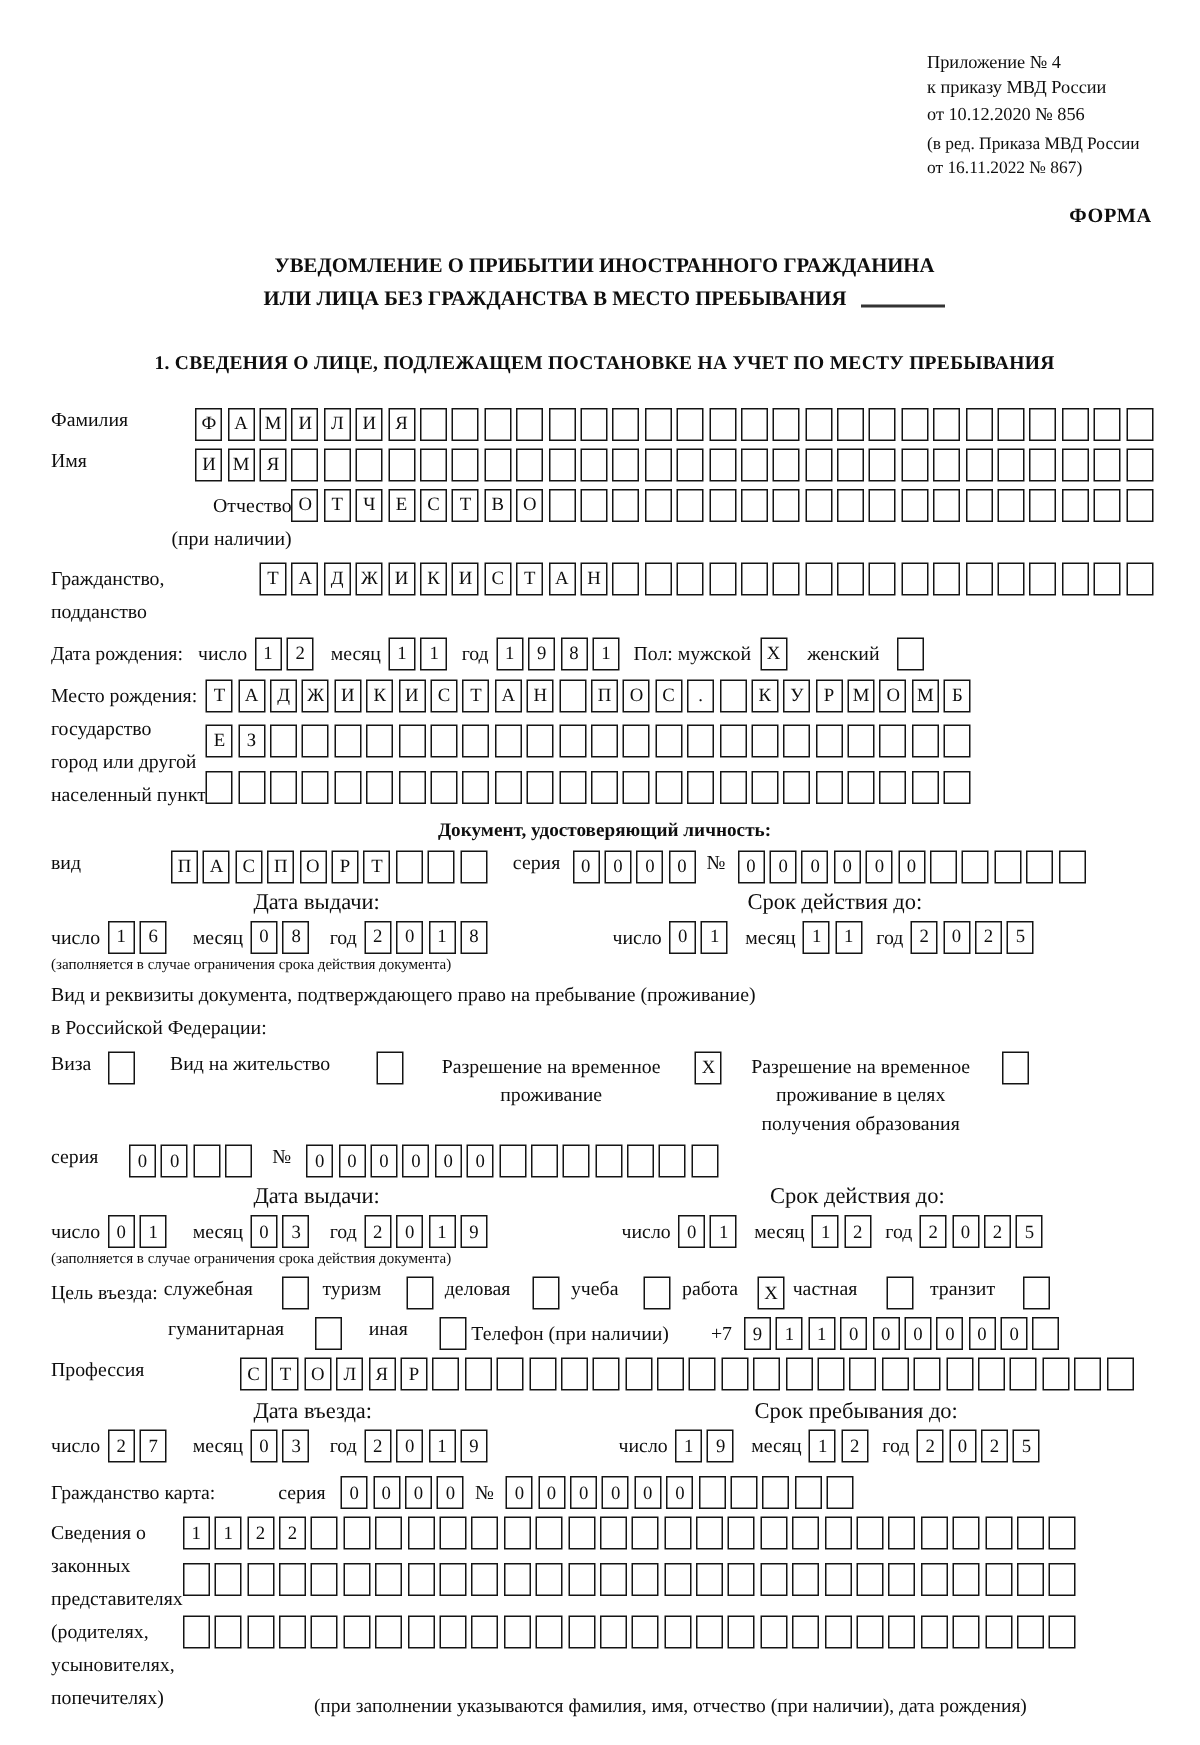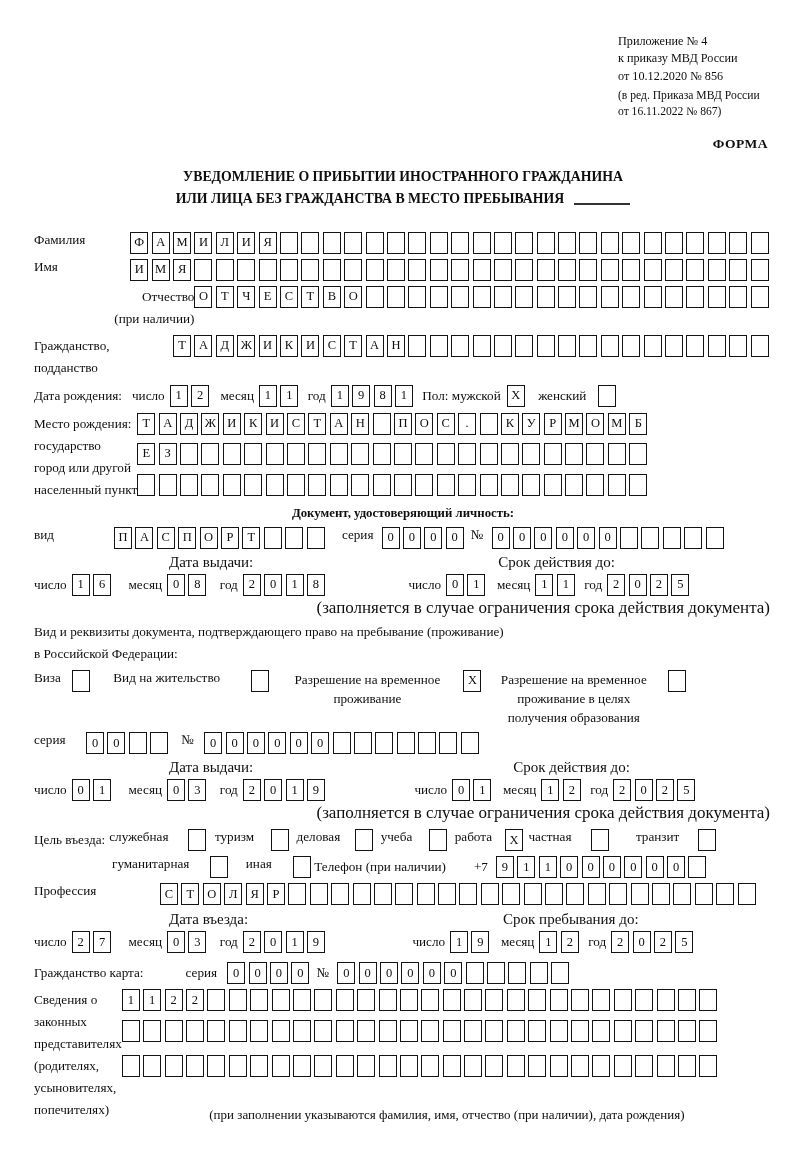--- a/index.html
+++ b/index.html
@@ -38,21 +38,21 @@
   .w-patr { width:172px;text-align:right; }
   .w-cit { width:146px; }
 
   .mt6{margin-top:6px;}
 
   
   .dgroup { display:inline-flex; align-items:center; }
   .dgroup .lbl { margin-right:5px; }
   .dates-head { display:flex; font-size:15px; margin:2px 0 3px 0; }
   .dates-row { display:flex; align-items:center; }
-  .note-right { text-align:right; font-size:17px; margin:2px 2px 6px 0; }
+  .note-right { text-align:left; font-size:10px; margin:2px 2px 6px 0; }
 
   .doc-head { text-align:center; font-weight:bold; font-size:12.8px; margin:2px 0 6px 0; }
 
   .opt { display:inline-flex; align-items:flex-start; }
   .opt .cell { margin-left:9px; }
   .opt-lines { text-align:center; line-height:1.45; font-size:13.2px; }
 
   .center-note { font-size:13px; text-align:center; margin-top:4px; }
 </style>
 </head>
@@ -68,20 +68,21 @@
     <div class="note">от 16.11.2022 № 867)</div>
   </div>
 
   <div class="form-label">ФОРМА</div>
 
   <div class="title">
     <div>УВЕДОМЛЕНИЕ О ПРИБЫТИИ ИНОСТРАННОГО ГРАЖДАНИНА</div>
     <div><span>ИЛИ ЛИЦА БЕЗ ГРАЖДАНСТВА В МЕСТО ПРЕБЫВАНИЯ</span><span class="uline"></span></div>
   </div>
 
+  <div class="section1">1. СВЕДЕНИЯ О ЛИЦЕ, ПОДЛЕЖАЩЕМ ПОСТАНОВКЕ НА УЧЕТ ПО МЕСТУ ПРЕБЫВАНИЯ</div>
 
   <div class="row" style="margin-top:22px;">
     <span class="lbl w-surname">Фамилия</span>
     <span class="cells">
         <span class="cell">Ф</span>
         <span class="cell">А</span>
         <span class="cell">М</span>
         <span class="cell">И</span>
         <span class="cell">Л</span>
         <span class="cell">И</span>
@@ -586,21 +587,21 @@
         <span class="cells" style="margin-left:4px;">
           <span class="cell">X</span>
         </span>
       </span>
     <span class="opt" style="margin-left:2px;">
         <span class="lbl">частная</span>
         <span class="cells" style="margin-left:10px;">
           <span class="cell"></span>
         </span>
       </span>
-    <span class="opt" style="margin-left:24px;">
+    <span class="opt" style="margin-left:8px;">
         <span class="lbl">транзит</span>
         <span class="cells" style="margin-left:10px;">
           <span class="cell"></span>
         </span>
       </span>
   </div>
 
   <div class="row" style="align-items:center; margin-top:4px;">
     <span class="opt" style="margin-left:78px;">
         <span class="lbl">гуманитарная</span>

